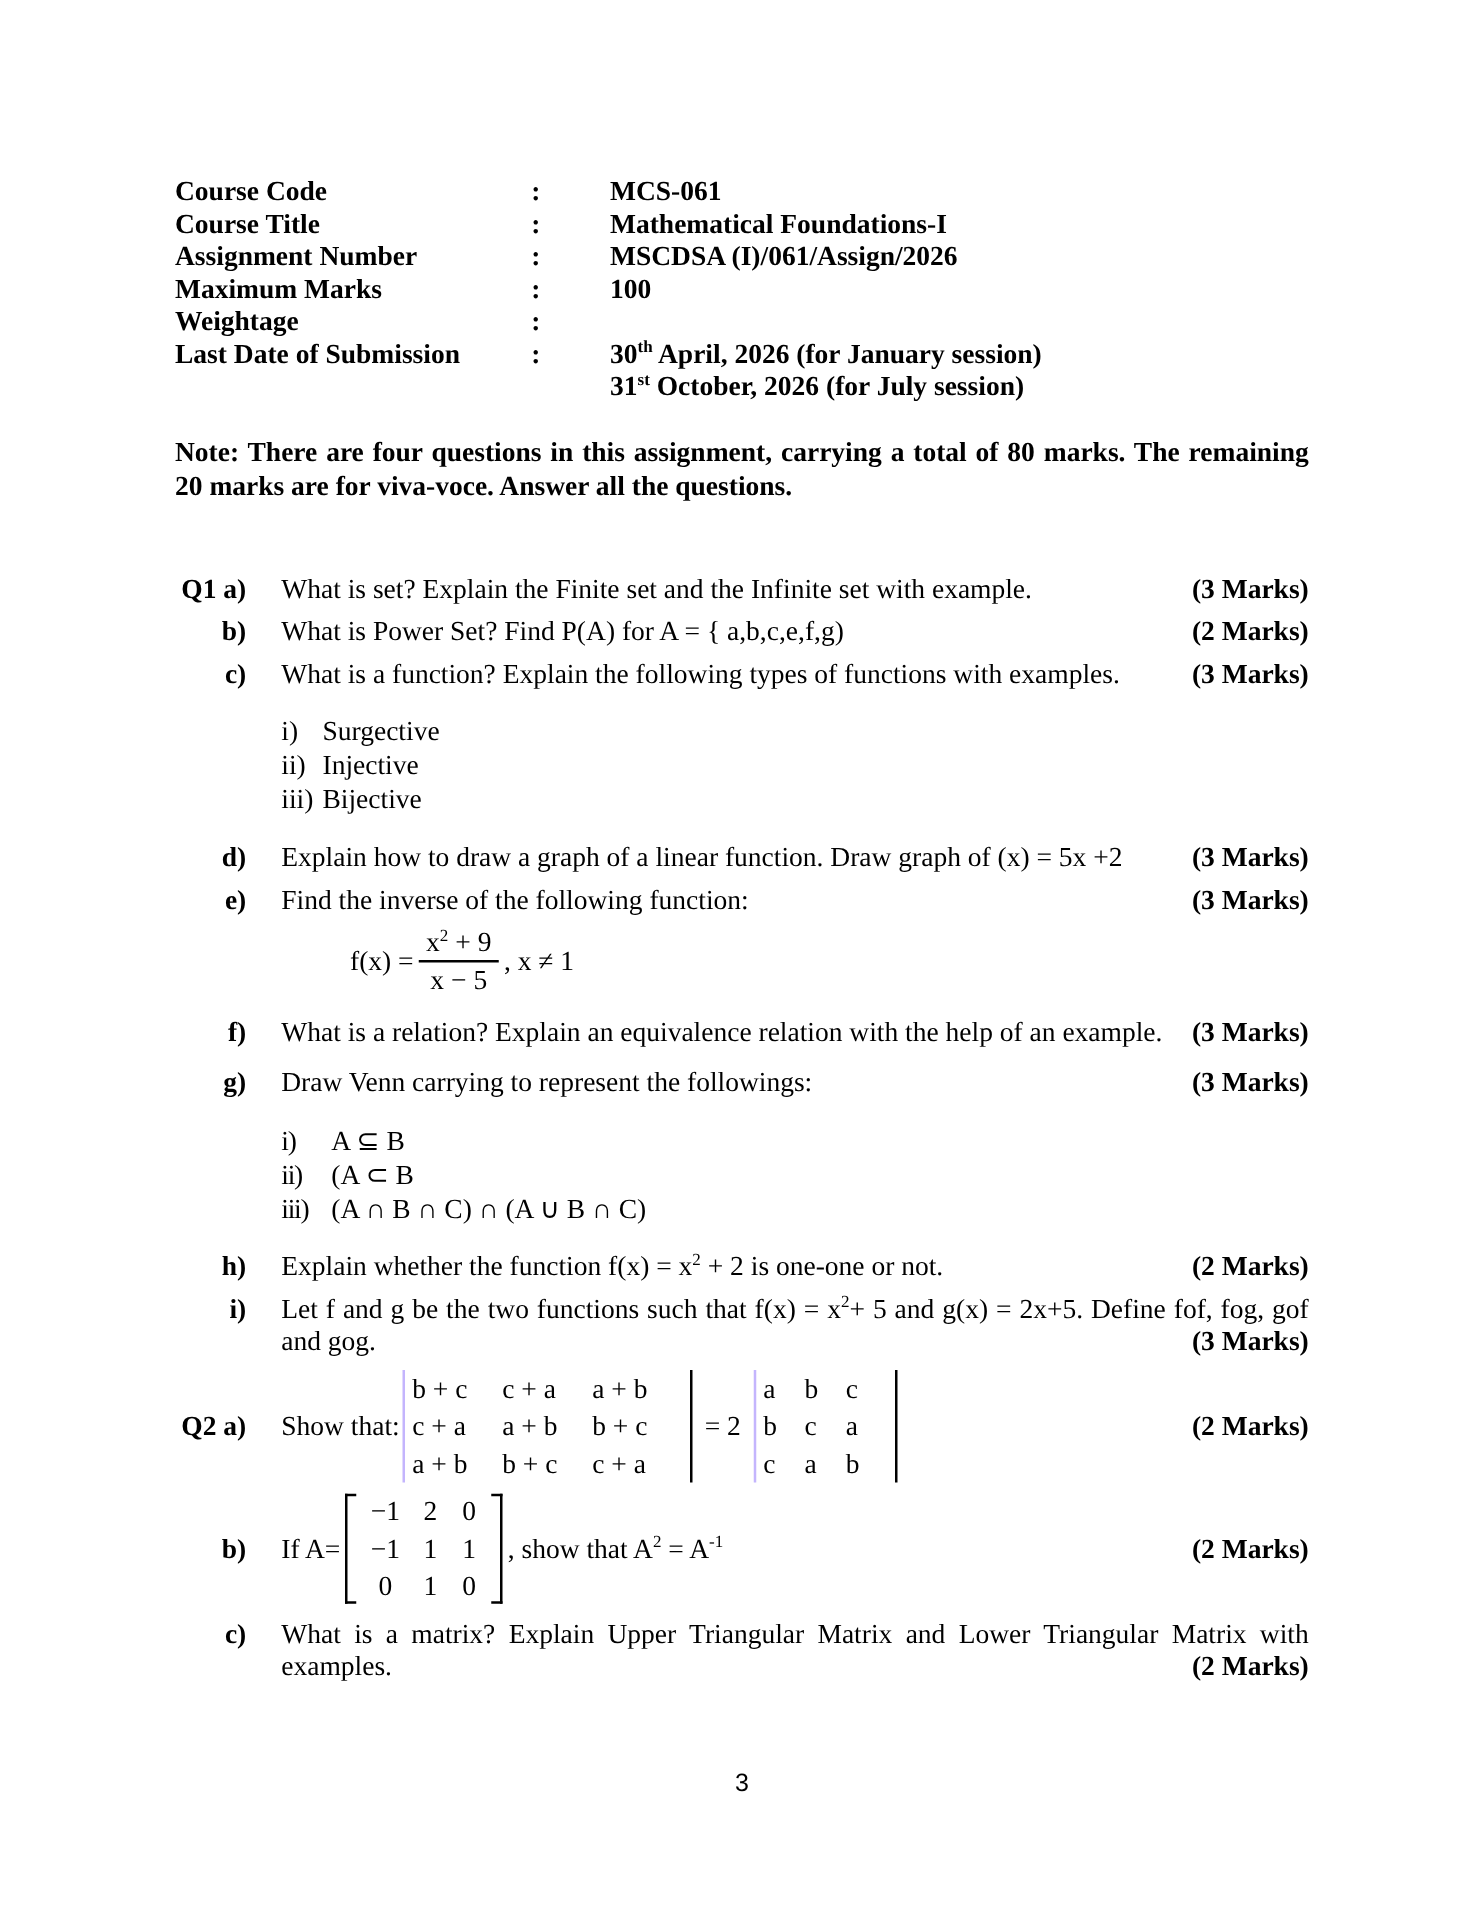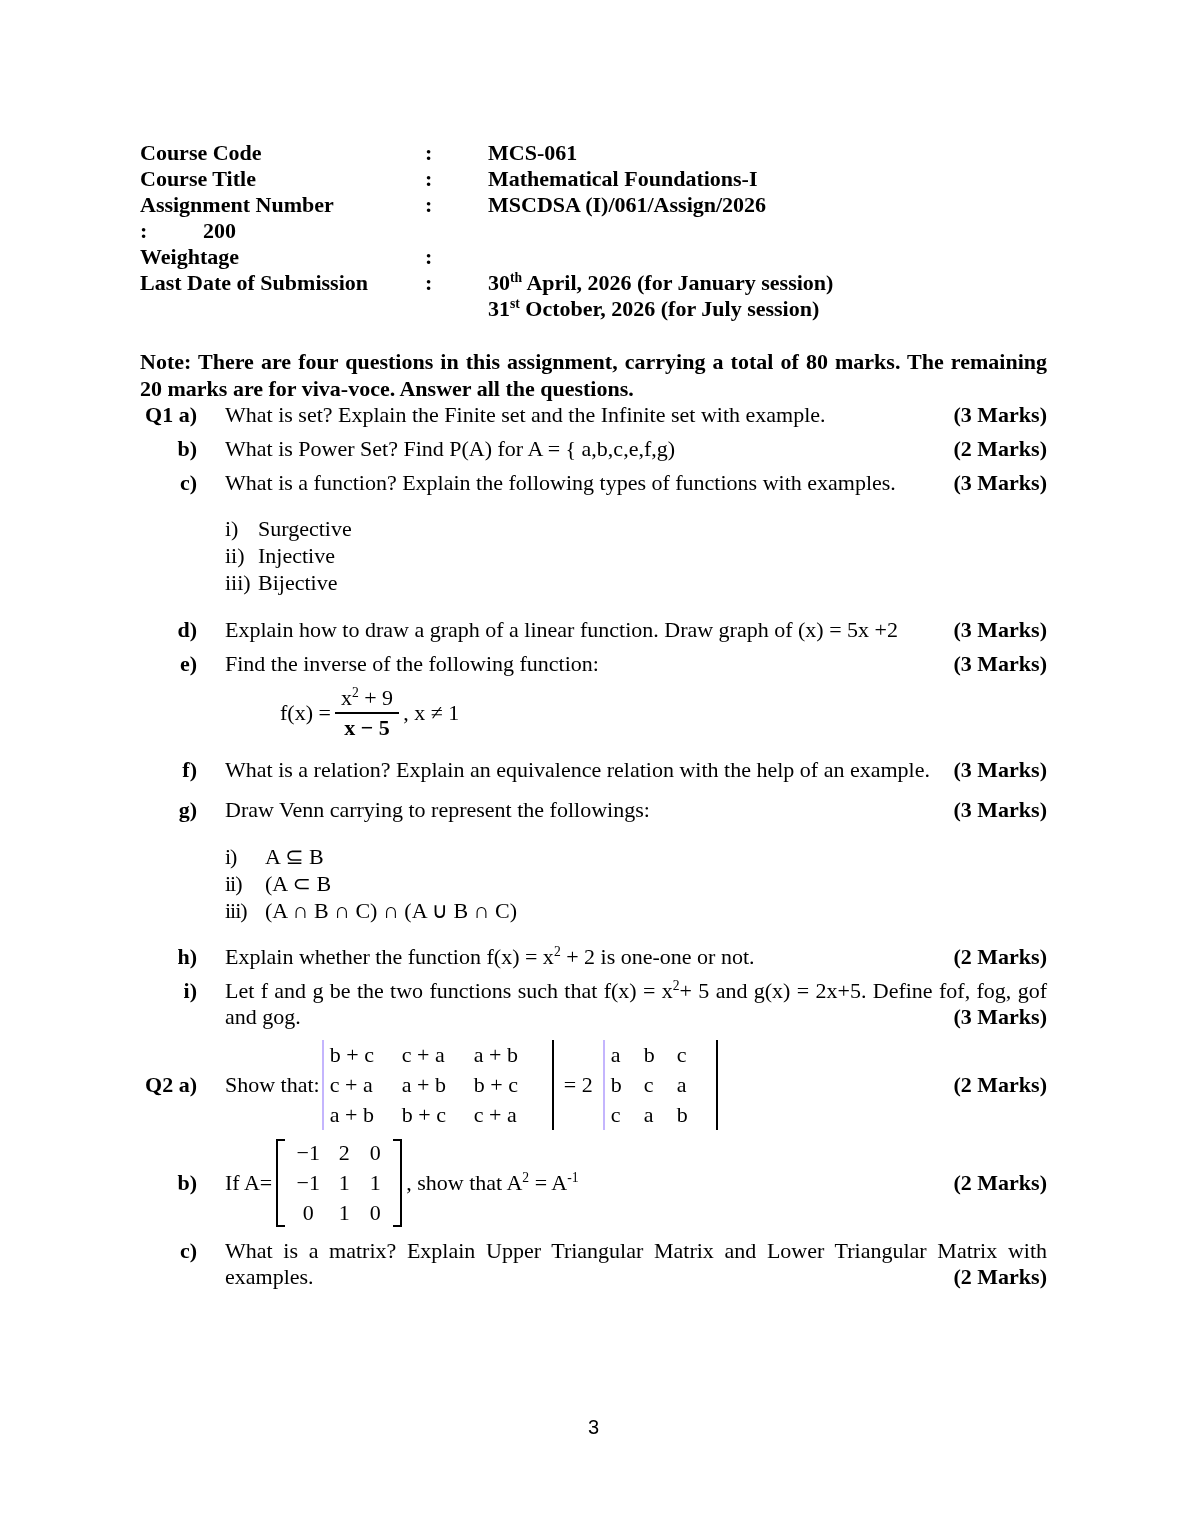--- a/index.html
+++ b/index.html
@@ -24,21 +24,21 @@
 
   
   .note {
     margin:26px 0 0 0;
     font-weight:bold;
     text-align:justify;
     line-height:27px;
   }
 
   
-  .questions { }
+  .questions { margin-top:56px; }
   .qrow { display:flex; margin-bottom:8px; }
   .qrow.center { align-items:center; }
   .qlabel {
     width:57px; flex:none;
     font-weight:bold; text-align:right;
     white-space:nowrap;
   }
   .qcontent {
     flex:1; margin-left:28px;
     position:relative;
@@ -60,21 +60,21 @@
   .sublist.venn .sublist-num { width:40px; letter-spacing:-1px; }
 
   
   .formula {
     margin:4px 0 16px 140px;
     display:flex; align-items:center;
     line-height:26px;
   }
   .frac { display:inline-flex; flex-direction:column; text-align:center; margin:0 4px; }
   .frac .fnum { padding:0 6px 1px; }
-  .frac .fden { border-top:2px solid #000; padding:1px 6px 0;font-weight:bold; }
+  .frac .fden { border-top:2px solid #000; padding:1px 6px 0; }
 
   
   .eqline { display:flex; align-items:center; }
   .det {
     border-left:2px solid #c4b5fd; border-right:2px solid #000;
     padding:0 6px; margin:0 2px;
   }
   .mrow { display:flex; }
   .mcell { line-height:30px; text-align:left; }
   .det.wide .mcell { width:72px; }
@@ -118,22 +118,23 @@
       <div class="meta-label">Course Title</div>
       <div class="meta-colon">:</div>
       <div class="meta-value">Mathematical Foundations-I</div>
     </div>
     <div class="meta-row">
       <div class="meta-label">Assignment Number</div>
       <div class="meta-colon">:</div>
       <div class="meta-value">MSCDSA (I)/061/Assign/2026</div>
     </div>
     <div class="meta-row">
-      <div class="meta-colon">:</div>
-      <div class="meta-value">200</div>
+      <div class="meta-label">Maximum Marks</div>
+      <div class="meta-colon">:</div>
+      <div class="meta-value">100</div>
     </div>
     <div class="meta-row">
       <div class="meta-label">Weightage</div>
       <div class="meta-colon">:</div>
     </div>
     <div class="meta-row">
       <div class="meta-label">Last Date of Submission</div>
       <div class="meta-colon">:</div>
       <div class="meta-value">
         <div>30<sup>th</sup> April, 2026 (for January session)</div>

